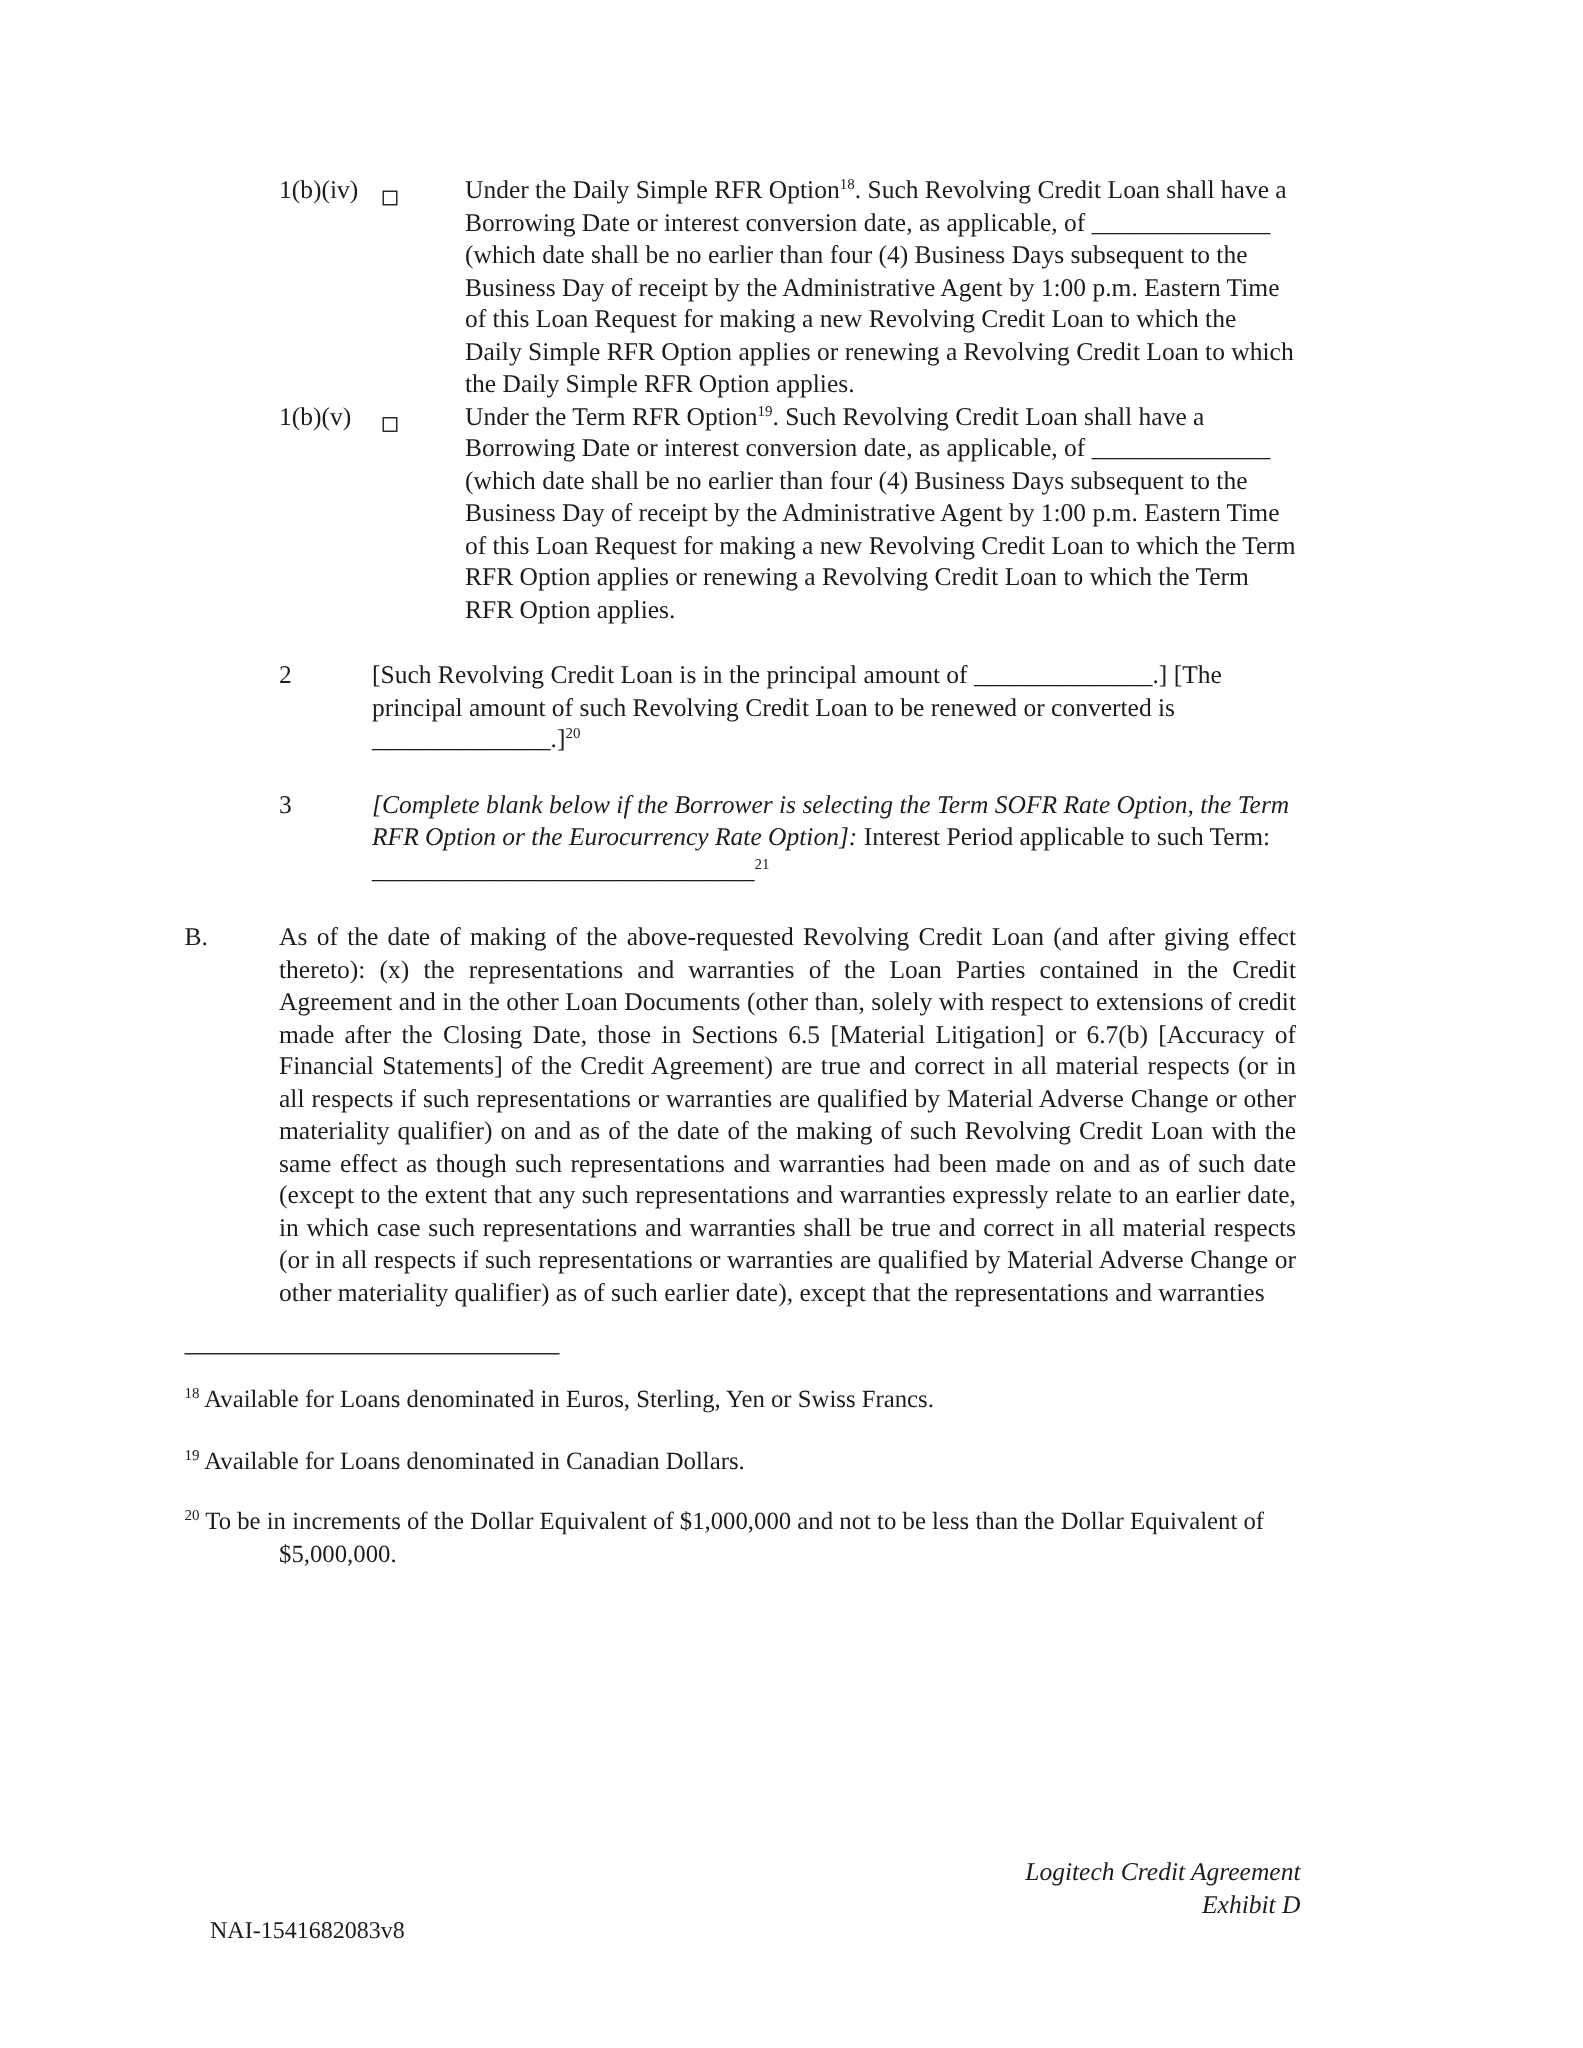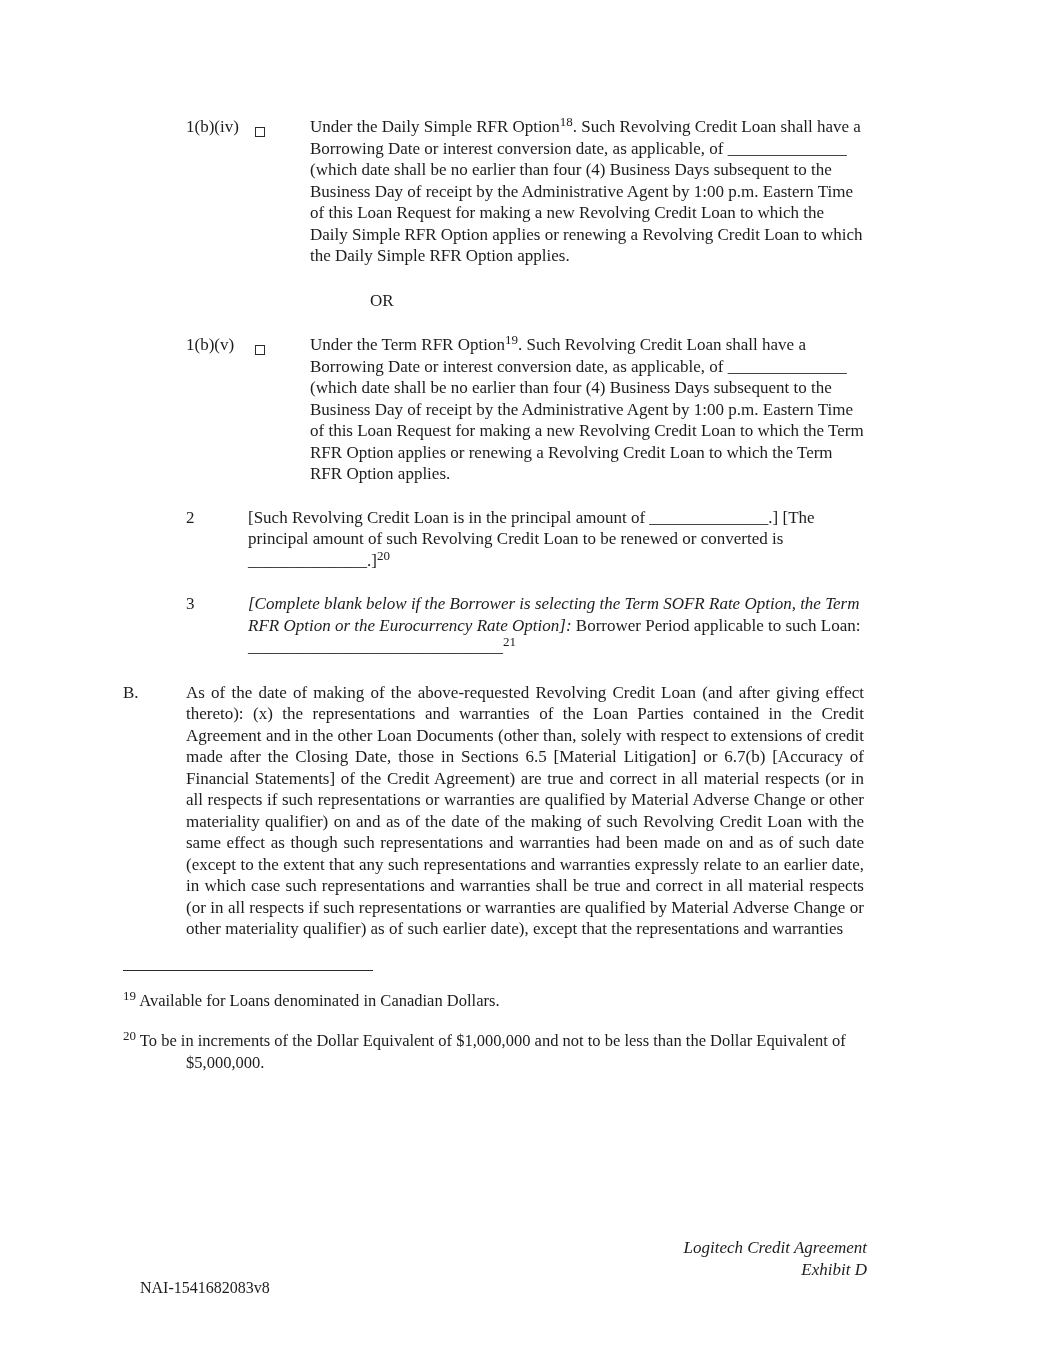--- a/index.html
+++ b/index.html
@@ -29,21 +29,21 @@
   .or-line { margin: 23px 0 23px 247px; }
   .num-row { display: flex; margin-left: 63px; margin-top: 22px; }
   .num-label { width: 62px; flex: none; }
   .num-text { flex: 1; }
   .italic { font-style: italic; margin-top: 36px; }
   .blank-line { display: block; }
   .section-b { display: flex; margin-top: 24px; }
   .b-label { width: 63px; flex: none; }
   .b-text { flex: 1; text-align: justify; }
   .fn-ref {
-    font-size: 13px;
+    font-size: 10px;
     line-height: 0;
     vertical-align: 6px;
   }
   .footnote-rule {
     margin-top: 30px;
     width: 250px;
     height: 0;
     border-top: 1.5px solid #2b2b2b;
   }
   .footnote {
@@ -73,47 +73,47 @@
 <div class="page">
 
   <div class="opt-row">
     <div class="opt-label">1(b)(iv)</div>
     <div class="opt-checkbox-cell">
       <span class="checkbox-square"></span>
     </div>
     <div class="opt-text"><span>Under the Daily Simple RFR Option</span><span class="fn-ref">18</span><span>. Such Revolving Credit Loan shall have a Borrowing Date or interest conversion date, as applicable, of ______________ (which date shall be no earlier than four (4) Business Days subsequent to the Business Day of receipt by the Administrative Agent by 1:00 p.m. Eastern Time of this Loan Request for making a new Revolving Credit Loan to which the Daily Simple RFR Option applies or renewing a Revolving Credit Loan to which the Daily Simple RFR Option applies.</span></div>
   </div>
 
-  <div class="or-line">OR</div>
 
   <div class="opt-row">
     <div class="opt-label">1(b)(v)</div>
     <div class="opt-checkbox-cell">
       <span class="checkbox-square"></span>
     </div>
     <div class="opt-text"><span>Under the Term RFR Option</span><span class="fn-ref">19</span><span>. Such Revolving Credit Loan shall have a Borrowing Date or interest conversion date, as applicable, of ______________ (which date shall be no earlier than four (4) Business Days subsequent to the Business Day of receipt by the Administrative Agent by 1:00 p.m. Eastern Time of this Loan Request for making a new Revolving Credit Loan to which the Term RFR Option applies or renewing a Revolving Credit Loan to which the Term RFR Option applies.</span></div>
   </div>
 
   <div class="num-row">
     <div class="num-label">2</div>
     <div class="num-text"><span>[Such Revolving Credit Loan is in the principal amount of ______________.] [The principal amount of such Revolving Credit Loan to be renewed or converted is ______________.]</span><span class="fn-ref">20</span></div>
   </div>
 
   <div class="num-row">
     <div class="num-label">3</div>
-    <div class="num-text"><span class="italic">[Complete blank below if the Borrower is selecting the Term SOFR Rate Option, the Term RFR Option or the Eurocurrency Rate Option]:</span><span> Borrower Period applicable to such Loan:</span><span class="blank-line"><span>______________________________</span><span class="fn-ref">21</span></span></div>
+    <div class="num-text"><span class="italic">[Complete blank below if the Borrower is selecting the Term SOFR Rate Option, the Term RFR Option or the Eurocurrency Rate Option]:</span><span> Interest Period applicable to such Term:</span><span class="blank-line"><span>______________________________</span><span class="fn-ref">21</span></span></div>
   </div>
 
   <div class="section-b">
     <div class="b-label">B.</div>
     <div class="b-text">As of the date of making of the above-requested Revolving Credit Loan (and after giving effect thereto): (x) the representations and warranties of the Loan Parties contained in the Credit Agreement and in the other Loan Documents (other than, solely with respect to extensions of credit made after the Closing Date, those in Sections 6.5 [Material Litigation] or 6.7(b) [Accuracy of Financial Statements] of the Credit Agreement) are true and correct in all material respects (or in all respects if such representations or warranties are qualified by Material Adverse Change or other materiality qualifier) on and as of the date of the making of such Revolving Credit Loan with the same effect as though such representations and warranties had been made on and as of such date (except to the extent that any such representations and warranties expressly relate to an earlier date, in which case such representations and warranties shall be true and correct in all material respects (or in all respects if such representations or warranties are qualified by Material Adverse Change or other materiality qualifier) as of such earlier date), except that the representations and warranties</div>
   </div>
 
   <div class="footnote-rule"></div>
 
+  <div class="footnote"><span class="fn-ref">18</span><span> Available for Loans denominated in Euros, Sterling, Yen or Swiss Francs.</span></div>
   <div class="footnote"><span class="fn-ref">19</span><span> Available for Loans denominated in Canadian Dollars.</span></div>
   <div class="footnote"><span class="fn-ref">20</span><span> To be in increments of the Dollar Equivalent of $1,000,000 and not to be less than the Dollar Equivalent of $5,000,000.</span></div>
 
   <div class="footer-right">
     <div>Logitech Credit Agreement</div>
     <div>Exhibit D</div>
   </div>
   <div class="doc-id">NAI-1541682083v8</div>
 
 </div>

